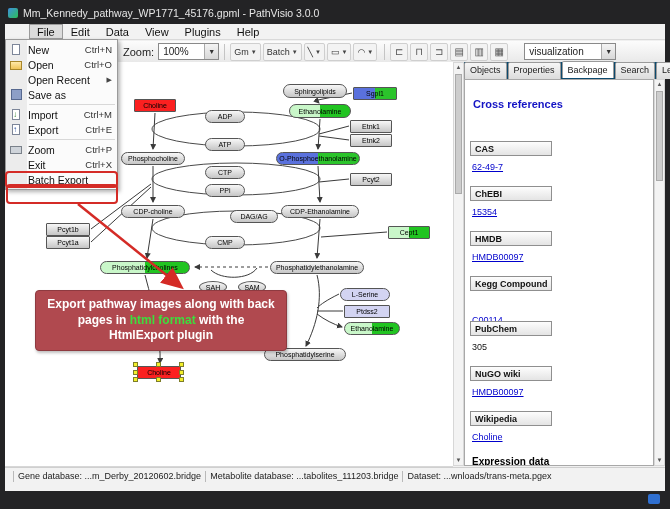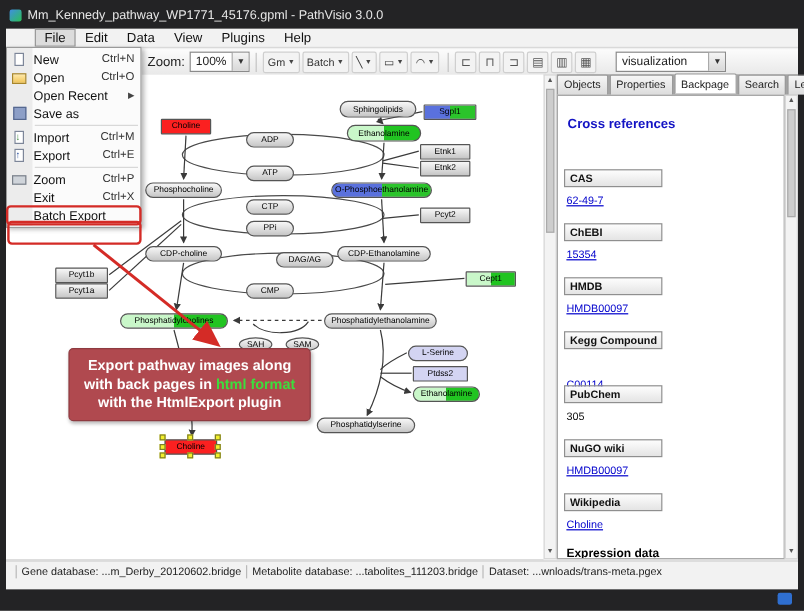--- a/index.html
+++ b/index.html
@@ -26,21 +26,21 @@
     background:linear-gradient(#fcfcfc,#e9e9e9); border-bottom:1px solid #c9c9c9;
     display:flex; align-items:center; padding-left:6px; font-size:10px; color:#222; }
   .tb-btn { width:18px; height:18px; border:1px solid #cfcfcf; background:#f3f3f3; margin-right:2px;
     display:flex; align-items:center; justify-content:center; font-size:10px; color:#555; border-radius:2px;}
   .tb-sep { width:1px; height:16px; background:#c4c4c4; margin:0 5px; }
   .zoom-label { margin-left:12px; margin-right:4px; font-size:11px; }
   .combo { height:17px; background:#fff; border:1px solid #8a8a8a; display:flex; align-items:center;
     font-size:10px; padding-left:4px; position:relative; }
   .combo .arrow { width:14px; height:15px; margin-left:auto; background:linear-gradient(#f4f4f4,#d8d8d8);
     border-left:1px solid #aaa; display:flex; align-items:center; justify-content:center; font-size:7px; color:#333; }
-  .zoom-combo { width:50px;justify-content:space-between; }
+  .zoom-combo { width:61px;justify-content:space-between; }
   .viz-combo { width:92px; margin-left:14px; }
   .tool-btn { height:18px; min-width:18px; padding:0 3px; border:1px solid #cfcfcf; background:#f3f3f3;
     margin-right:2px; display:flex; align-items:center; font-size:9px; color:#333; border-radius:2px; }
   .tool-btn .dd { font-size:6px; margin-left:2px; color:#444; }
 
   
   .canvas { position:absolute; left:0; top:38px; width:448px; height:404px; background:#fff; overflow:hidden; }
   .vscroll { position:absolute; left:448px; top:38px; width:11px; height:404px; background:#f3f3f3; border:1px solid #d7d7d7; }
   .hscroll { position:absolute; left:0; top:442px; width:448px; height:11px; background:#f3f3f3; border:1px solid #d7d7d7; }
   .scroll-thumb-v { position:absolute; left:1px; top:11px; width:7px; height:120px; background:#cdcdcd; border:1px solid #aaa; }
@@ -55,28 +55,28 @@
   .shape-rect { border-radius:1px; }
   .shape-ellipse { border-radius:50%; }
   .color-green { background:linear-gradient(90deg,#c9f7c9 0 50%,#21c421 50%); }
   .color-bluegreen { background:linear-gradient(90deg,#5a71dd 0 50%,#2bc42b 50%); }
   .color-red { background:#fb2020; }
   .color-lavender { background:#d3d4f2; }
   .handle { position:absolute; width:5px; height:5px; background:#f2ef2a; border:1px solid #7d7d2a; z-index:4; }
   .edges { position:absolute; left:0; top:0; z-index:1; }
 
   
-  .annotation { position:absolute; left:30px; top:228px; width:202px; min-height:54px; z-index:10;
+  .annotation { position:absolute; left:30px; top:228px; width:252px; min-height:54px; z-index:10;
     background:#b0494f; border:1px solid #8e3a40; border-radius:4px; padding:6px 10px;
     color:#fff; font-weight:bold; font-size:12px; text-align:center; line-height:1.3;
-    box-shadow:1px 2px 3px rgba(0,0,0,.25);margin-left:22px; }
+    box-shadow:1px 2px 3px rgba(0,0,0,.25); }
   .annotation .hl { color:#3ddd3d; }
 
   
-  .rpanel { position:absolute; left:459px; top:38px; width:201px; height:404px; background:#a3a3a3; }
+  .rpanel { position:absolute; left:459px; top:38px; width:201px; height:404px; background:#0c4a6e; }
   .tabs { position:absolute; left:0; top:0; height:17px; display:flex; font-size:9px; }
   .tab { padding:2px 5px 0 5px; border:1px solid #9a9a9a; border-bottom:none; margin-right:1px;
     background:linear-gradient(#f6f6f6,#dcdcdc); color:#222; border-radius:2px 2px 0 0; }
   .tab.active { background:#fff; padding-top:3px; position:relative; top:-1px; }
   .rcontent { position:absolute; left:0; top:17px; width:190px; height:387px; background:#fff;
     border:1px solid #a8a8a8; overflow:hidden; }
   .rscroll { position:absolute; left:190px; top:17px; width:11px; height:387px; background:#f3f3f3; border:1px solid #d7d7d7; }
   .crossref-title { position:absolute; left:8px; top:18px; color:#1313c4; font-weight:bold; font-size:11px; }
   .bp-header { position:absolute; left:5px; width:82px; height:15px; background:linear-gradient(#fdfdfd,#e4e4e4);
     border:1px solid #8f8f8f; font-size:9px; font-weight:bold; color:#111; padding:2px 0 0 4px; }

